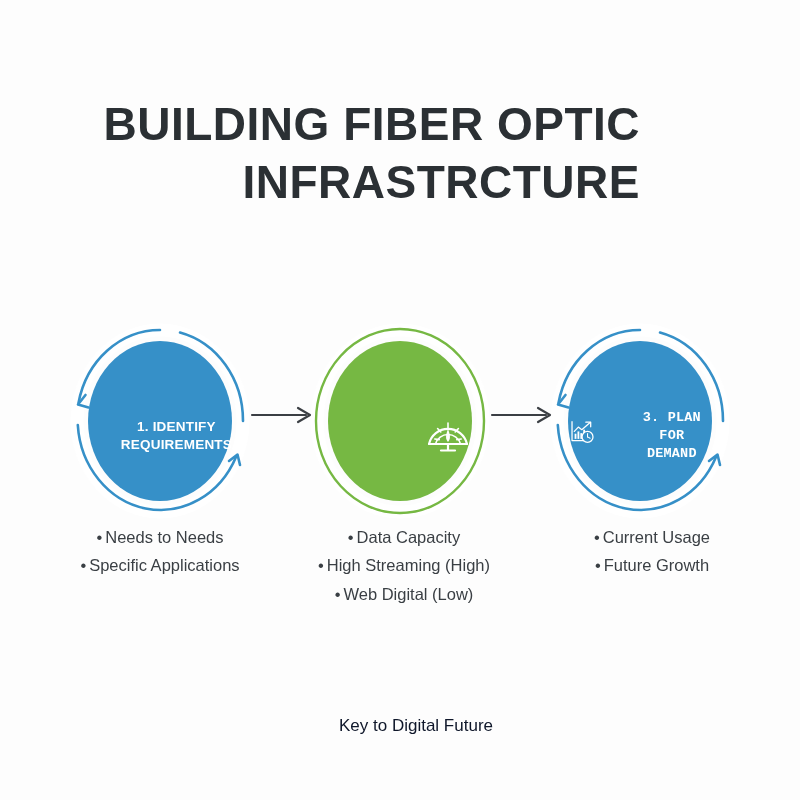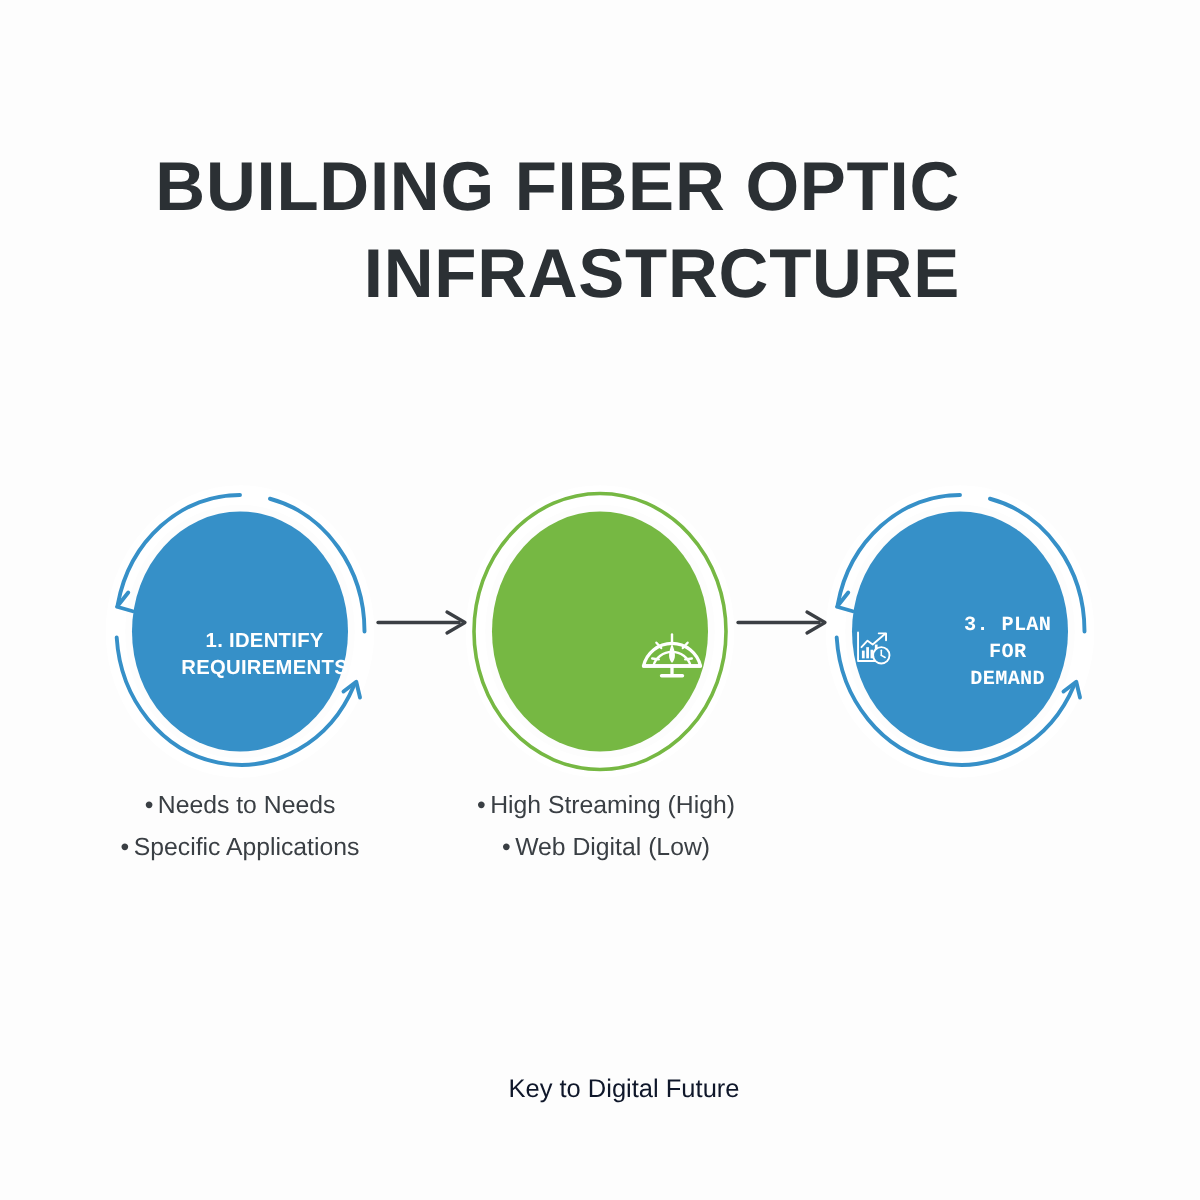--- a/index.html
+++ b/index.html
@@ -248,23 +248,34 @@
     <div class="bullet-item">
       <span class="bullet-dot">•</span><span>Needs to Needs</span>
     </div>
     <div class="bullet-item">
       <span class="bullet-dot">•</span><span>Specific Applications</span>
     </div>
   </div>
 
   <div class="bullets bullets-2">
     <div class="bullet-item">
+      <span class="bullet-dot">•</span><span>Data Capacity</span>
+    </div>
+    <div class="bullet-item">
       <span class="bullet-dot">•</span><span>High Streaming (High)</span>
     </div>
     <div class="bullet-item">
       <span class="bullet-dot">•</span><span>Web Digital (Low)</span>
     </div>
   </div>
 
+  <div class="bullets bullets-3">
+    <div class="bullet-item">
+      <span class="bullet-dot">•</span><span>Current Usage</span>
+    </div>
+    <div class="bullet-item">
+      <span class="bullet-dot">•</span><span>Future Growth</span>
+    </div>
+  </div>
 
   <div class="footer">Key to Digital Future</div>
 
 </div>
 
 </body></html>

